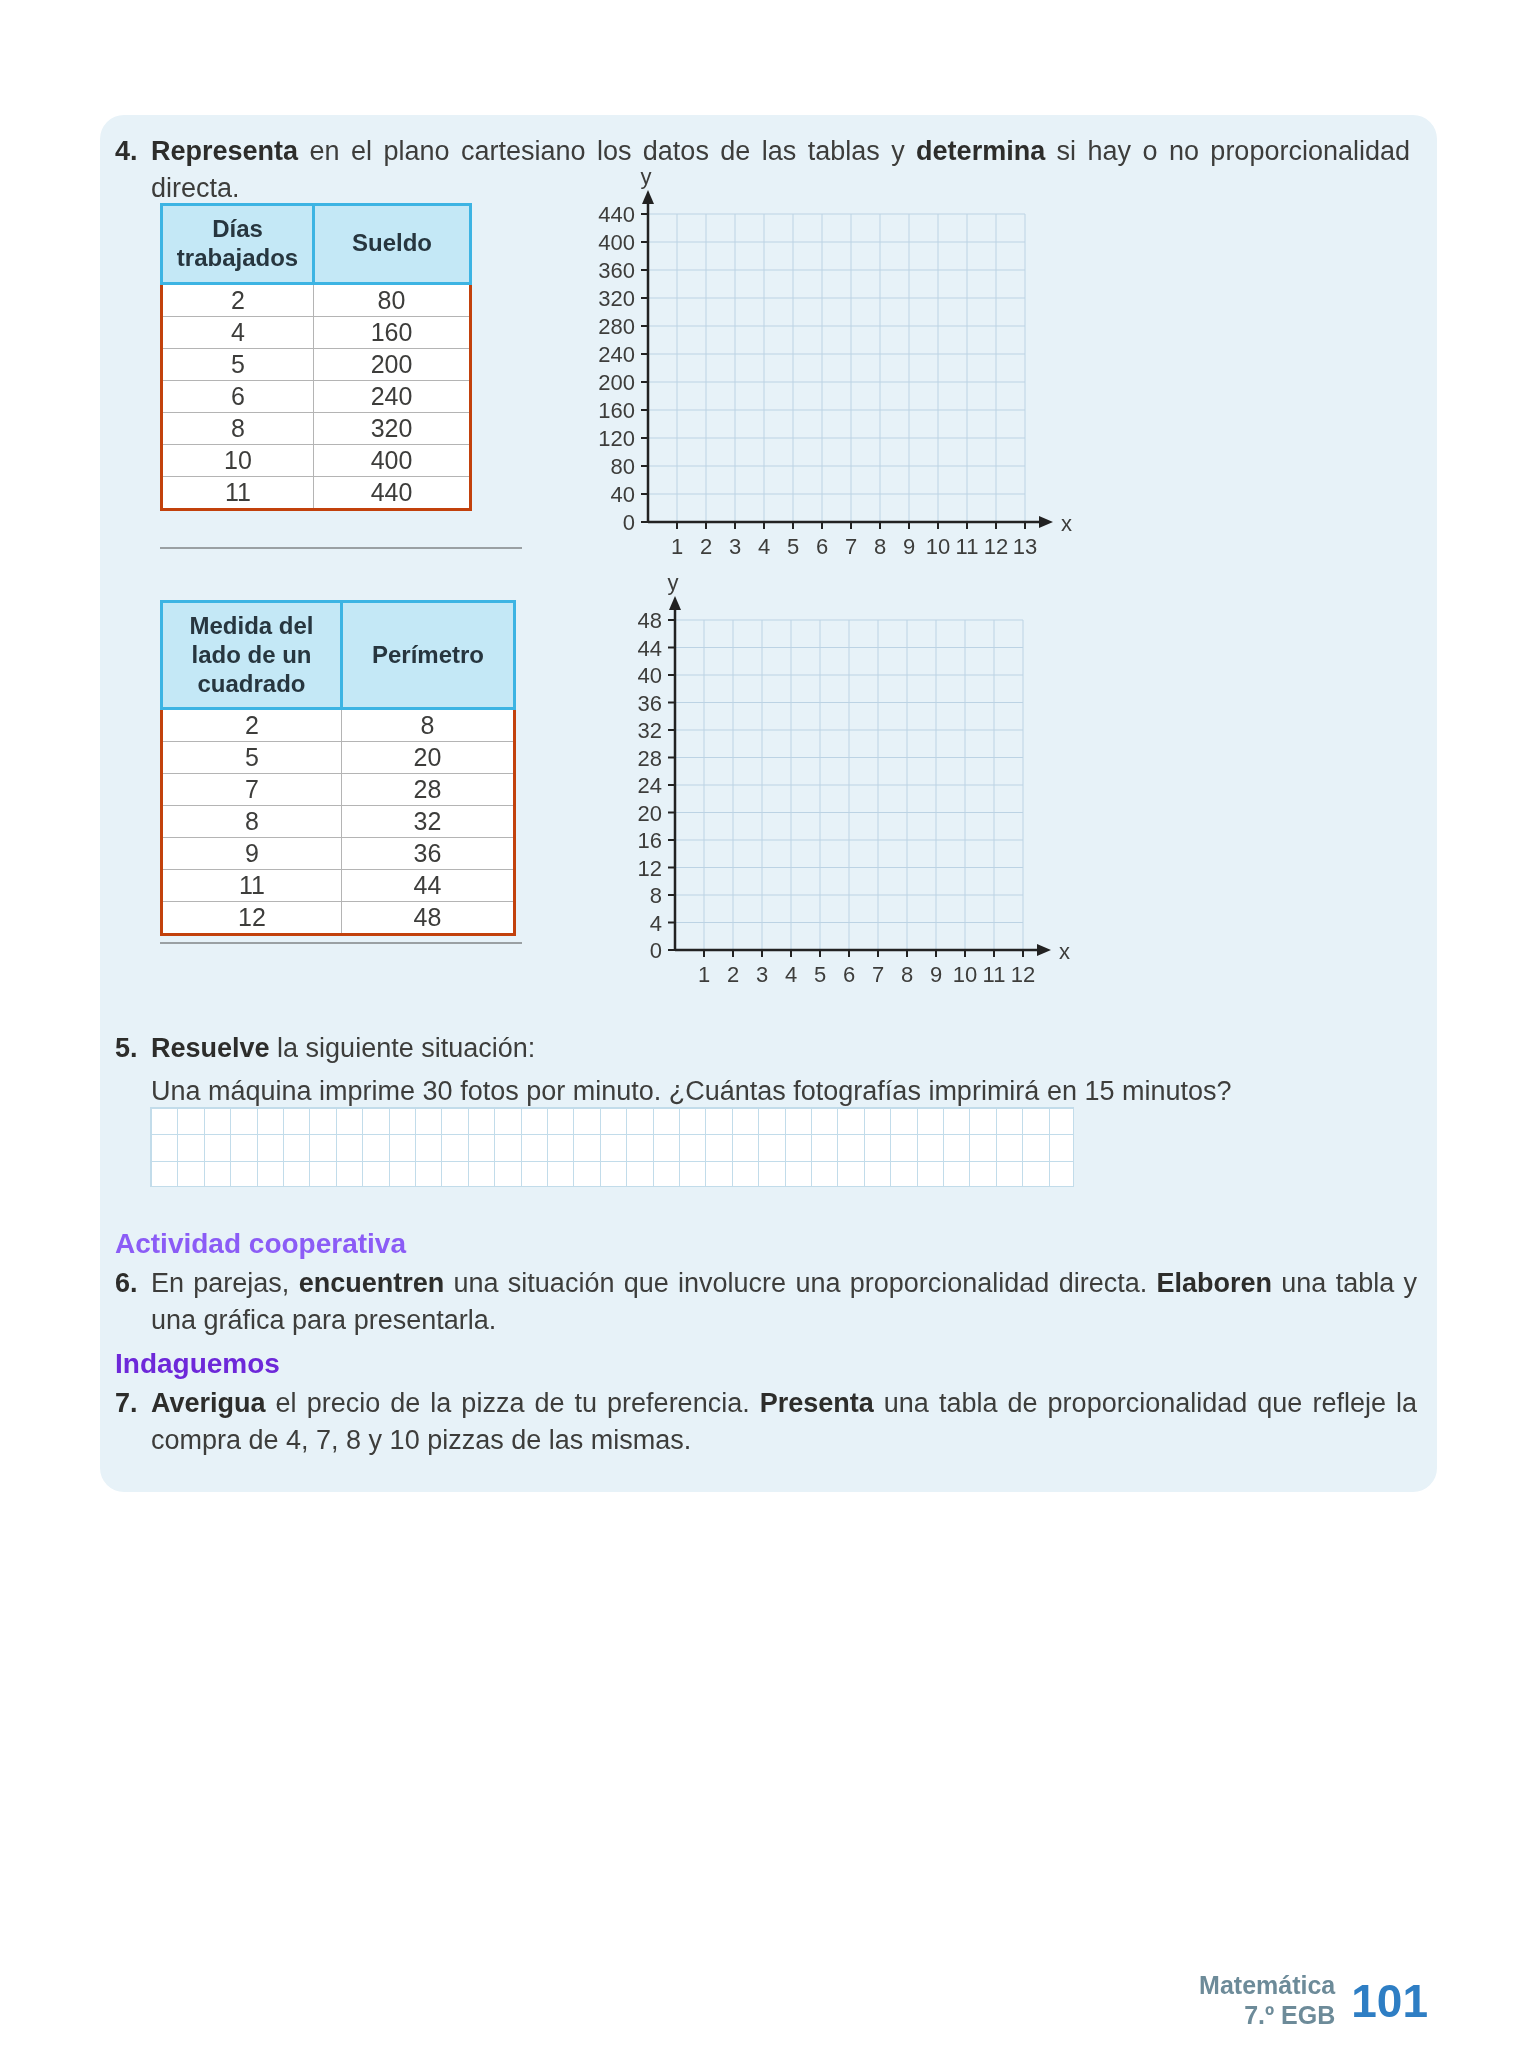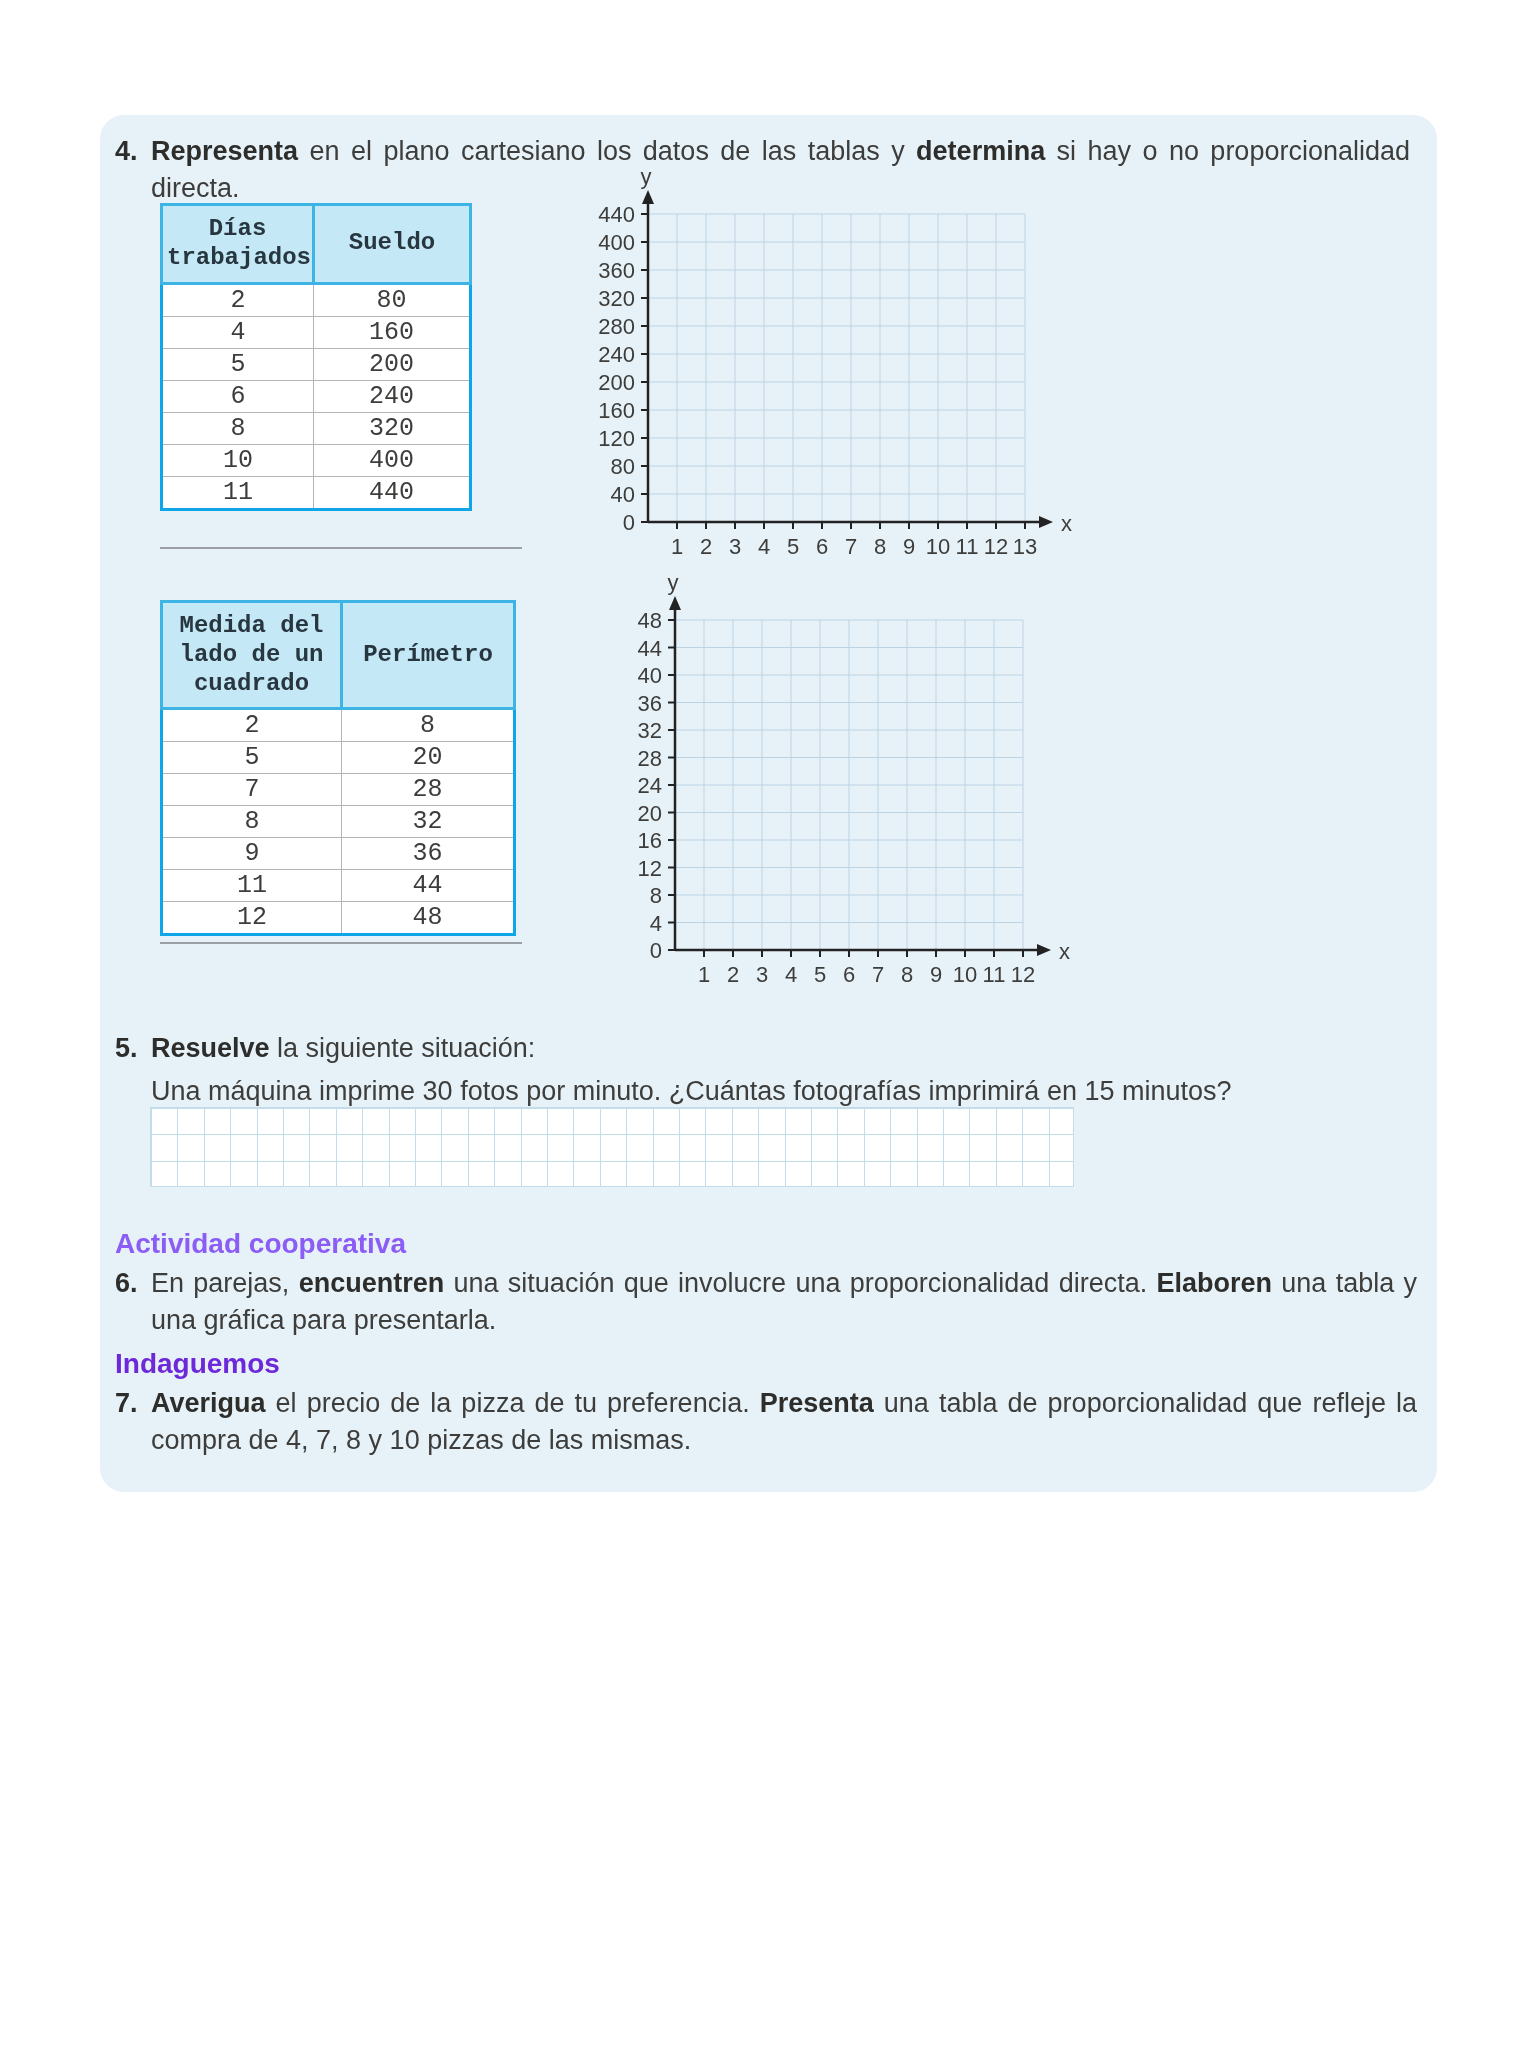--- a/index.html
+++ b/index.html
@@ -9,21 +9,21 @@
   .panel { position:absolute; left:100px; top:115px; width:1337px; height:1377px;
     background:#e7f2f8; border-radius:24px; }
 
   .ex { position:absolute; display:flex; font-size:27px; line-height:1.38; color:#3d3d3b; }
   .ex .num { font-weight:bold; color:#2d2d2b; width:36px; flex:none; }
   .ex .body { flex:1; }
   .jtext { text-align:justify; }
   .b { font-weight:bold; color:#2d2d2b;text-align:center; }
 
   table.dtable { position:absolute; border-collapse:collapse; background:#fca5a5;
-    border:3px solid #0ea5e9; text-align:center; table-layout:fixed;font-family:Liberation Mono, monospace; }
+    border:3px solid #c2410c; text-align:center; table-layout:fixed; }
   .dtable th { background:#c4e8f6; border:3px solid #3db4e3; font-size:24px;
     font-weight:bold; color:#27363f; padding:9px 4px; line-height:1.2; }
   .dtable td { border:1px solid #b4b4b4; font-size:25px; color:#3d3d3b;
     height:31px; padding:1px 4px; background:#fff; }
   #table1 { left:60px; top:88px; width:312px; }
   #table1 th:first-child, #table1 td:first-child { width:152px; }
   #table2 { left:60px; top:485px; width:356px; }
   #table2 th:first-child, #table2 td:first-child { width:180px; }
 
   .chart { position:absolute; }
@@ -337,13 +337,20 @@
 
     <div class="sec-heading" id="indag-heading">Indaguemos</div>
 
     <div class="ex jtext" id="ex7">
       <span class="num">7.</span>
       <span class="body"><span class="b">Averigua</span><span> el precio de la pizza de tu preferencia. </span><span class="b">Presenta</span><span> una tabla de proporcionalidad que refleje la compra de 4, 7, 8 y 10 pizzas de las mismas.</span></span>
     </div>
 
   </div>
 
+  <div class="footer">
+    <div class="footer-labels">
+      <div>Matemática</div>
+      <div>7.º EGB</div>
+    </div>
+    <div class="footer-page">101</div>
+  </div>
 </div>
 
 </body></html>

